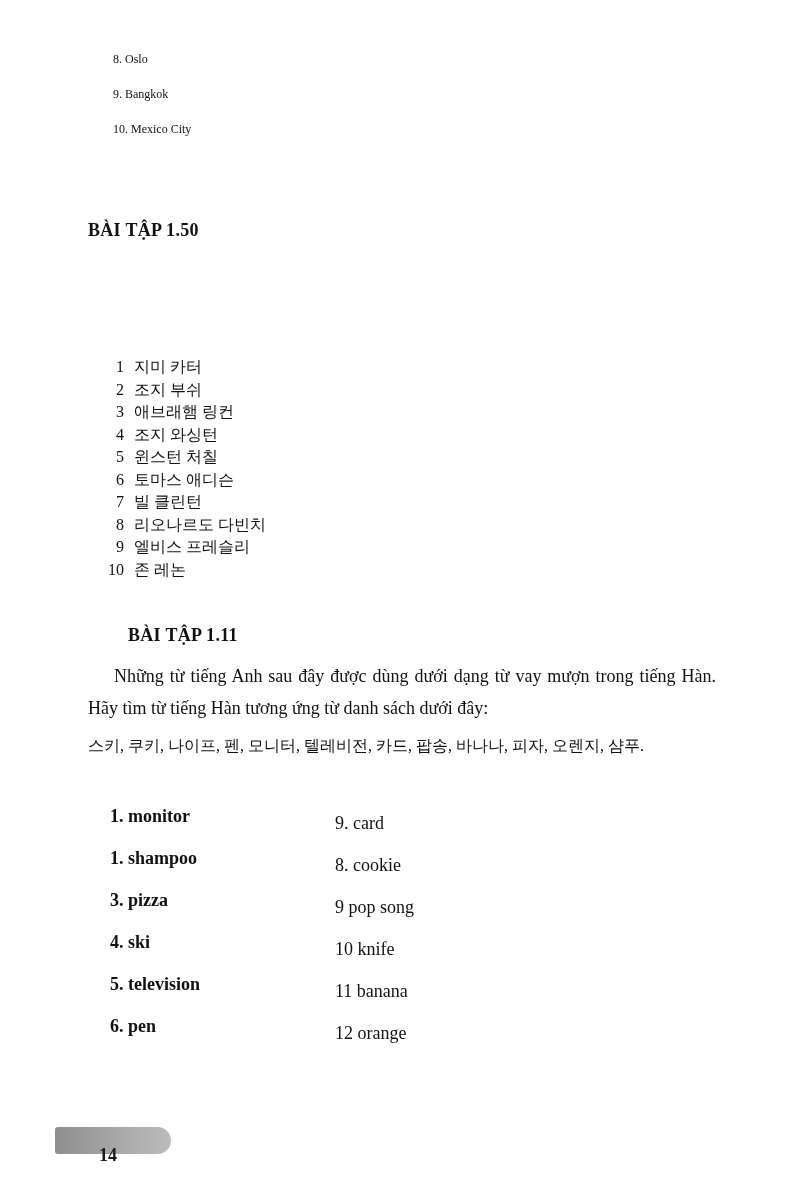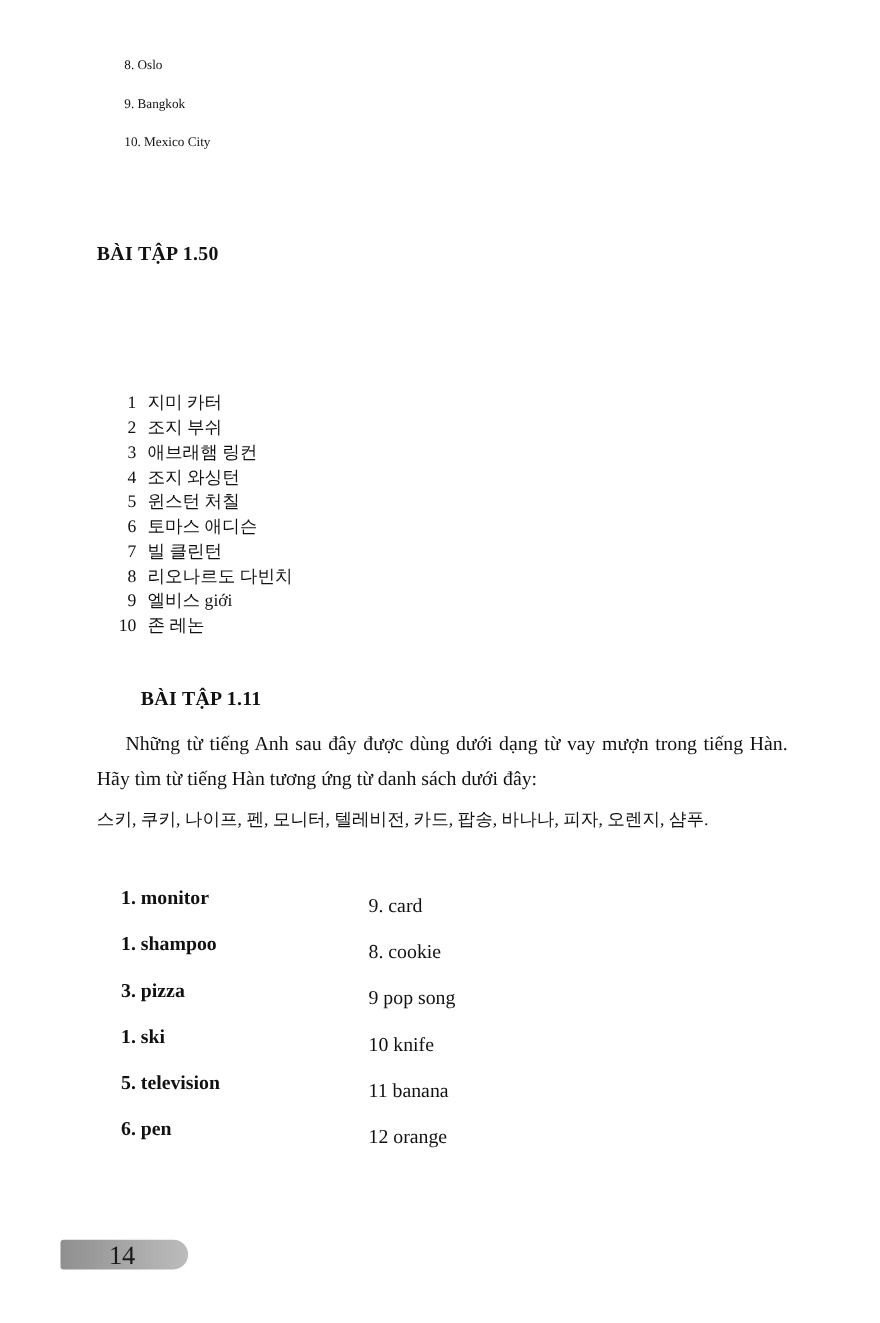--- a/index.html
+++ b/index.html
@@ -86,23 +86,23 @@
     left: 55px;
     top: 1127px;
     width: 116px;
     height: 27px;
     background: linear-gradient(90deg, #8f8f8f 0%, #a8a8a8 55%, #bcbcbc 100%);
     border-radius: 3px 14px 14px 3px;
   }
   .page-num {
     position: absolute;
     left: 44px;
-    top: 2px;
-    font-size: 24px;
-    font-weight: normal;
+    top: 18px;
+    font-size: 18px;
+    font-weight: bold;
     color: #1a1a1a;
   }
 </style>
 </head>
 <body>
 
 <div class="page">
 
   <div class="top-list">
     <div class="tl-item">8. Oslo</div>
@@ -140,39 +140,39 @@
     <div class="k-row">
       <span class="k-num">7</span>
       <span class="k-text">빌 클린턴</span>
     </div>
     <div class="k-row">
       <span class="k-num">8</span>
       <span class="k-text">리오나르도 다빈치</span>
     </div>
     <div class="k-row">
       <span class="k-num">9</span>
-      <span class="k-text">엘비스 giới</span>
+      <span class="k-text">엘비스 프레슬리</span>
     </div>
     <div class="k-row">
       <span class="k-num">10</span>
       <span class="k-text">존 레논</span>
     </div>
   </div>
 
   <div id="title-111" class="ex-title">BÀI TẬP 1.11</div>
   <p id="instr-111" class="instruction">Những từ tiếng Anh sau đây được dùng dưới dạng từ vay mượn trong tiếng Hàn. Hãy tìm từ tiếng Hàn tương ứng từ danh sách dưới đây:</p>
 
   <p class="word-bank">스키, 쿠키, 나이프, 펜, 모니터, 텔레비전, 카드, 팝송, 바나나, 피자, 오렌지, 샴푸.</p>
 
   <div class="answer-cols">
     <div class="answer-col col-left">
       <div class="a-item">1. monitor</div>
       <div class="a-item">1. shampoo</div>
       <div class="a-item">3. pizza</div>
-      <div class="a-item">1. ski</div>
+      <div class="a-item">4. ski</div>
       <div class="a-item">5. television</div>
       <div class="a-item">6. pen</div>
     </div>
     <div class="answer-col col-right">
       <div class="a-item">9. card</div>
       <div class="a-item">8. cookie</div>
       <div class="a-item">9 pop song</div>
       <div class="a-item">10 knife</div>
       <div class="a-item">11 banana</div>
       <div class="a-item">12 orange</div>

